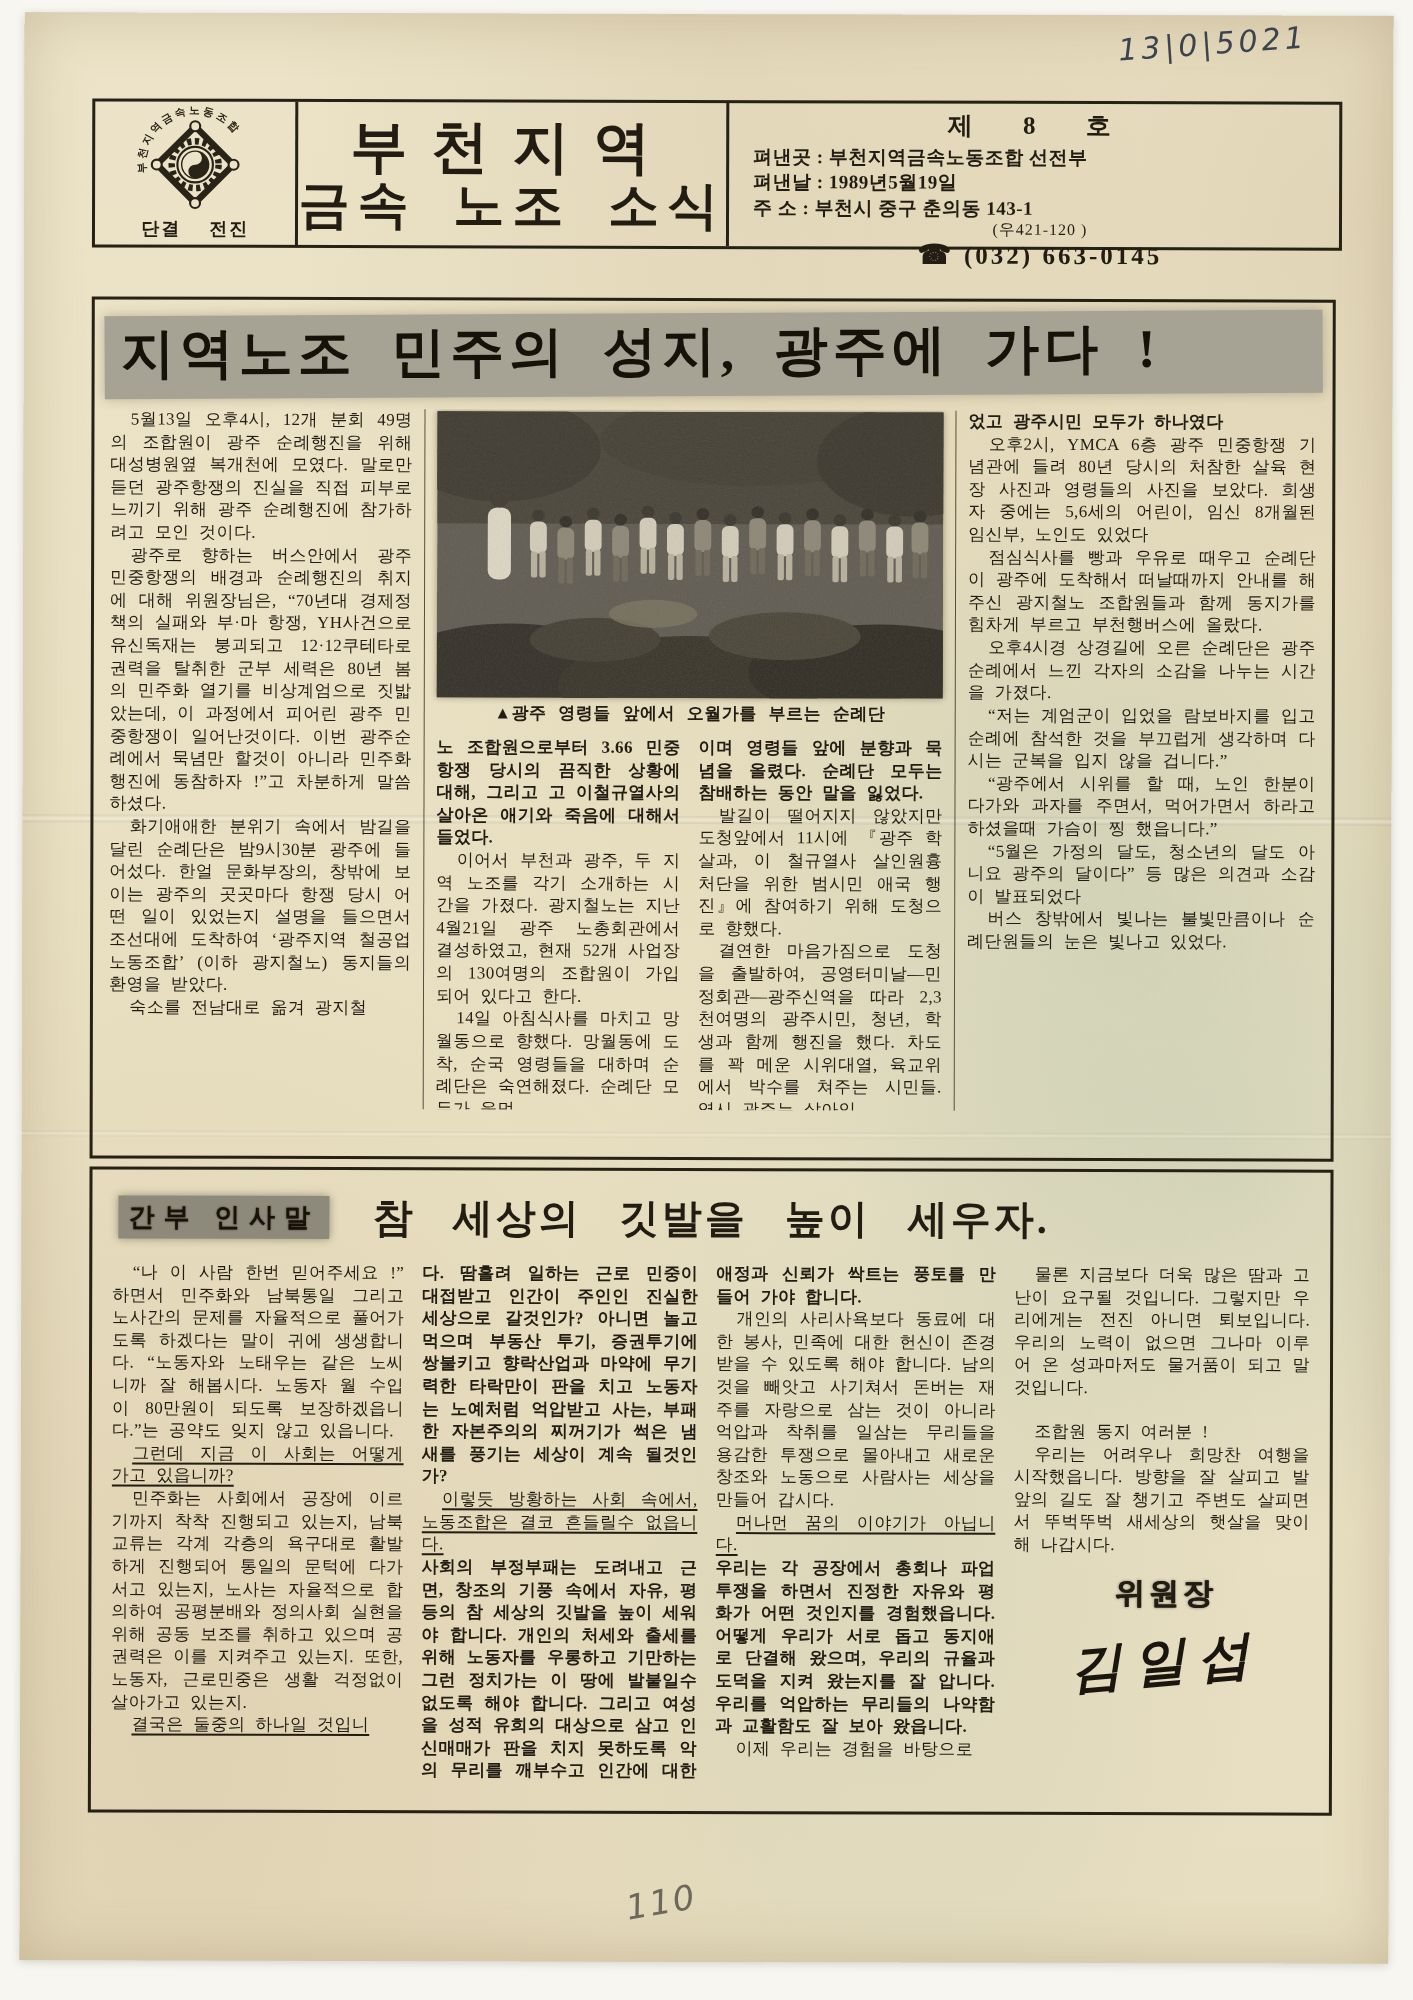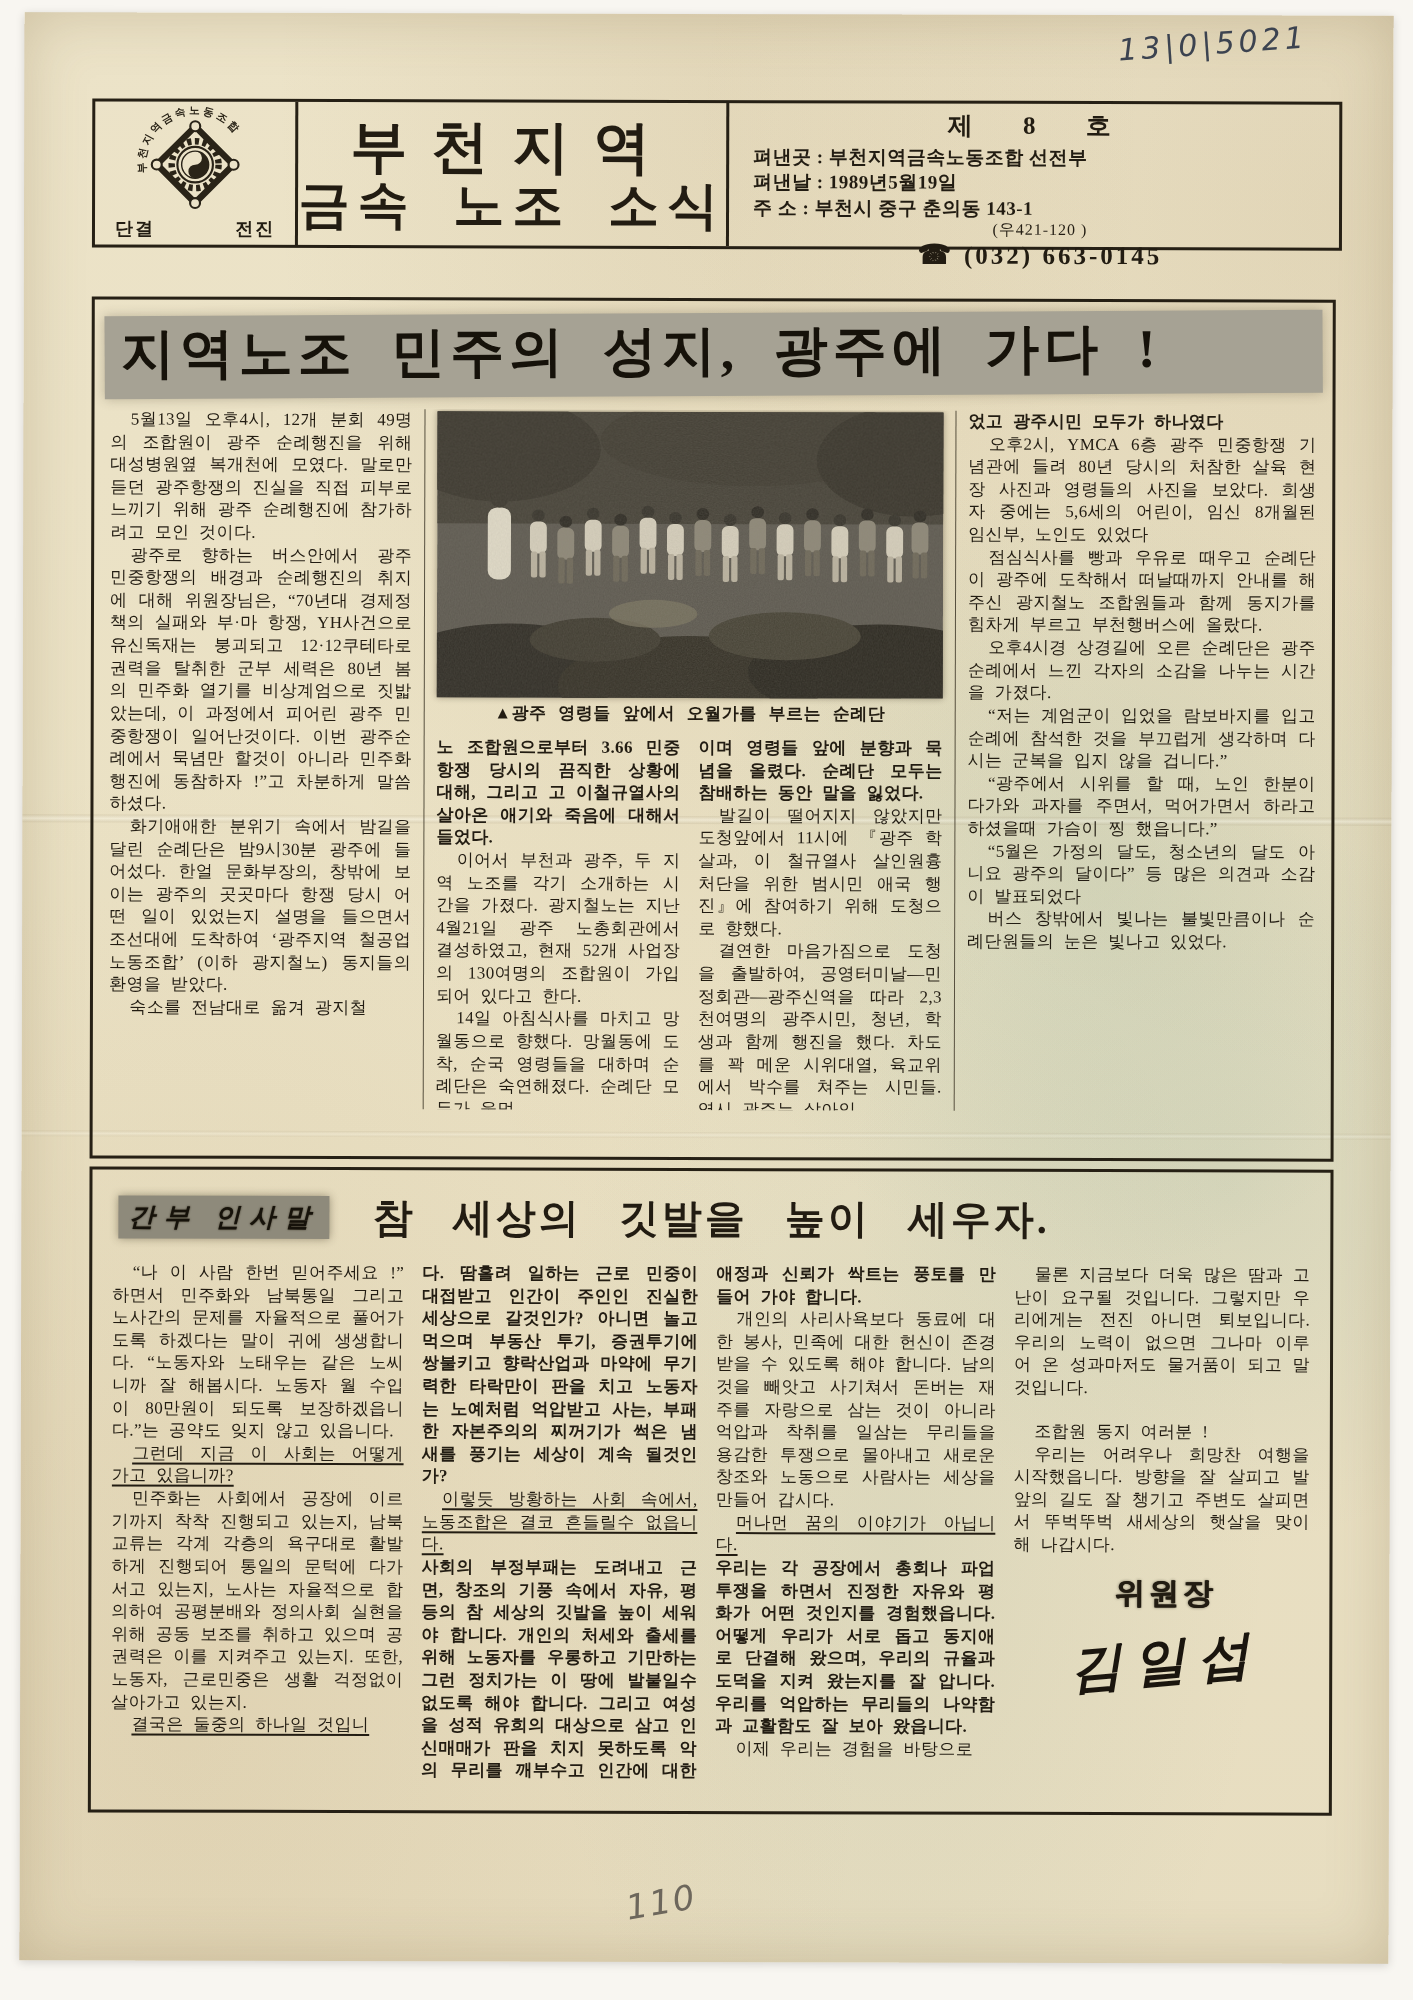--- a/index.html
+++ b/index.html
@@ -36,21 +36,21 @@
   .hand-page-num{position:absolute;left:606px;top:1868px;font-size:34px;font-style:italic;
     color:#6d675c;transform:rotate(-10deg);letter-spacing:2px;
     font-family:"DejaVu Sans",sans-serif;}
 
   
   .masthead{position:absolute;left:68px;top:86px;width:1244px;height:143px;
     border:3px solid #262015;display:flex;background:transparent;}
   .logo-cell{width:208px;border-right:3px solid #262015;position:relative;}
   .logo-cell svg{position:absolute;left:50%;top:44%;width:128px;height:128px;transform:translate(-50%,-50%);}
   .logo-words{position:absolute;bottom:4px;left:0;right:0;display:flex;
-    justify-content:space-between;padding:0 20px;font-size:18px;font-weight:bold;letter-spacing:2px;gap:28px;}
+    justify-content:center;padding:0 20px;font-size:18px;font-weight:bold;letter-spacing:2px;gap:28px;}
   .title-cell{flex:1;border-right:3px solid #262015;display:flex;flex-direction:column;
     justify-content:center;align-items:center;padding-top:4px;}
   .t1{font-size:57px;font-weight:bold;letter-spacing:24px;line-height:1.04;white-space:nowrap;}
   .t2{font-size:51px;font-weight:bold;letter-spacing:8px;word-spacing:16px;line-height:1.12;white-space:nowrap;}
   .info-cell{width:596px;display:flex;flex-direction:column;padding:5px 12px 4px 24px;}
   .issue{text-align:center;font-size:25px;font-weight:bold;letter-spacing:22px;margin-bottom:3px;}
   .irow{font-size:19px;font-weight:600;letter-spacing:.5px;line-height:1.33;white-space:nowrap;}
   .postal{font-size:16px;text-align:center;letter-spacing:1px;line-height:1.15;}
   .phone{font-size:25px;font-weight:bold;letter-spacing:3px;text-align:center;margin-top:auto;white-space:nowrap;}
   .phone .ph-icon{font-size:27px;margin-right:10px;}
@@ -81,21 +81,21 @@
   .para.noind{text-indent:0;font-weight:bold;}
   .para.u{text-decoration:underline;text-decoration-thickness:1.5px;text-underline-offset:4px;}
   .para.gap{margin-top:1.25em;}
 
   
   .second-box{position:absolute;left:68px;top:1154px;width:1244px;height:646px;
     border:3px solid #262015;box-sizing:border-box;}
   .second-head{position:relative;height:82px;}
   .kicker{position:absolute;left:26px;top:26px;background:#8e8a7b;color:#16120a;
     font-size:26px;font-weight:bold;letter-spacing:9px;padding:4px 10px;
-    box-shadow:0 0 8px rgba(60,50,30,.45);text-shadow:0 0 2px #3a3425;font-style:italic;}
+    box-shadow:0 0 8px rgba(60,50,30,.45);text-shadow:0 0 2px #3a3425;}
   .second-headline{margin:0;text-align:center;padding-top:20px;font-size:40px;
     font-weight:bold;letter-spacing:3px;word-spacing:24px;white-space:nowrap;}
   .second-cols{display:flex;gap:18px;padding:10px 20px 0;height:520px;}
   .s1{width:292px;} .s2{width:276px;} .s3{width:280px;}
   .s4{flex:1;display:flex;flex-direction:column;}
   .signature{margin-top:16px;display:flex;align-items:center;gap:22px;padding-left:8px;flex-direction:column;}
   .sig-title{font-size:30px;font-weight:900;letter-spacing:4px;
     text-shadow:1px 0 0 #221c12,0 0 3px rgba(30,25,15,.55);}
   .sig-name{font-size:52px;font-weight:bold;font-style:italic;letter-spacing:12px;
     transform:rotate(-5deg);line-height:1;color:#1a150e;}

